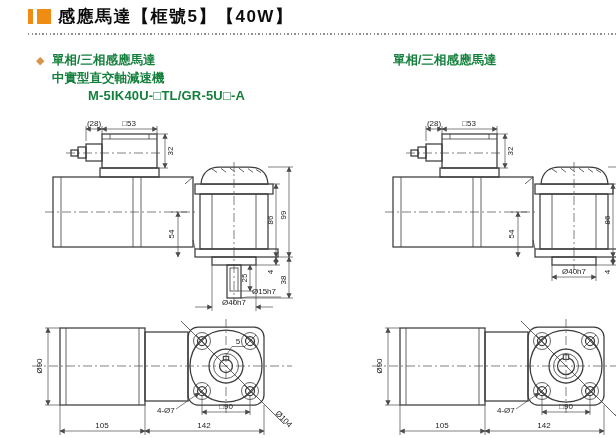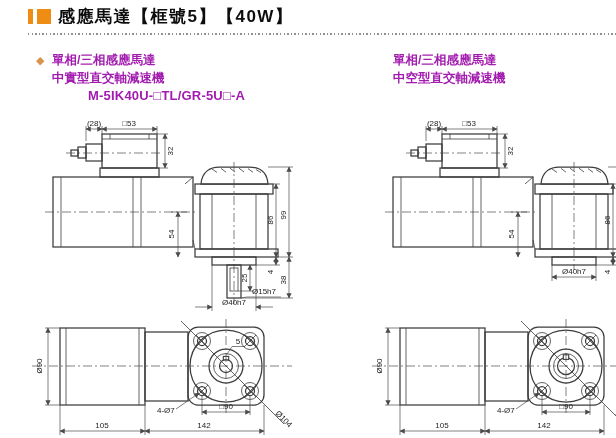--- a/index.html
+++ b/index.html
@@ -3,21 +3,21 @@
 <meta charset="utf-8">
 <style>
   html,body{margin:0;padding:0;background:#fff;}
   #page{position:relative;width:616px;height:438px;background:#fff;overflow:hidden;
         font-family:"Liberation Sans",sans-serif;color:#111;margin-left:28px;}
   .abs{position:absolute;}
   .title{font-size:17px;font-weight:bold;letter-spacing:1.5px;color:#0d0d0d;white-space:nowrap;}
   .dotrule{height:2px;background:repeating-linear-gradient(90deg,#8f8f8f 0 1.5px,transparent 1.5px 3.6px);}
   .sq{background:#ee8c14;}
   .diamond{color:#d7954c;font-size:11px;line-height:11px;}
-  .headblk{font-size:12.5px;font-weight:bold;line-height:18px;color:#a21caf;white-space:nowrap;}
+  .headblk{font-size:12.5px;font-weight:bold;line-height:18px;color:#15803d;white-space:nowrap;}
   .model{font-size:13px;letter-spacing:.2px;padding-left:36px;}
   svg text{font-family:"Liberation Sans",sans-serif;font-size:8px;fill:#1c1c1c;}
   .ol{fill:none;stroke:#3c3c3c;stroke-width:1.25;}
   .olf{fill:#fff;stroke:#3c3c3c;stroke-width:1.1;}
   .tl{fill:none;stroke:#3c3c3c;stroke-width:.8;}
   .dim{fill:none;stroke:#4a4a4a;stroke-width:.7;}
   .cl{fill:none;stroke:#4a4a4a;stroke-width:.7;stroke-dasharray:9 3 2 3;}
 </style>
 </head>
 <body>
@@ -31,21 +31,20 @@
 
   <div class="abs diamond" style="left:8px;top:55px;">◆</div>
   <div class="abs headblk" style="left:24px;top:51px;">
     <div>單相/三相感應馬達</div>
     <div>中實型直交軸減速機</div>
     <div class="model">M-5IK40U-□TL/GR-5U□-A</div>
   </div>
 
   <div class="abs headblk" style="left:365px;top:51px;">
     <div>單相/三相感應馬達</div>
-    <div>中空型直交軸減速機</div>
   </div>
 
   <svg class="abs" style="left:12px;top:120px;" width="280" height="202" viewBox="0 0 280 202">
     <defs>
       <marker id="mA" viewBox="0 0 10 10" refX="9" refY="5" markerWidth="7.5" markerHeight="7.5" orient="auto-start-reverse">
         <path d="M0,0L10,5L0,10z" fill="#4a4a4a"></path>
       </marker>
     </defs>
     <g>
       <rect class="ol" x="62" y="14" width="55" height="34"></rect>

